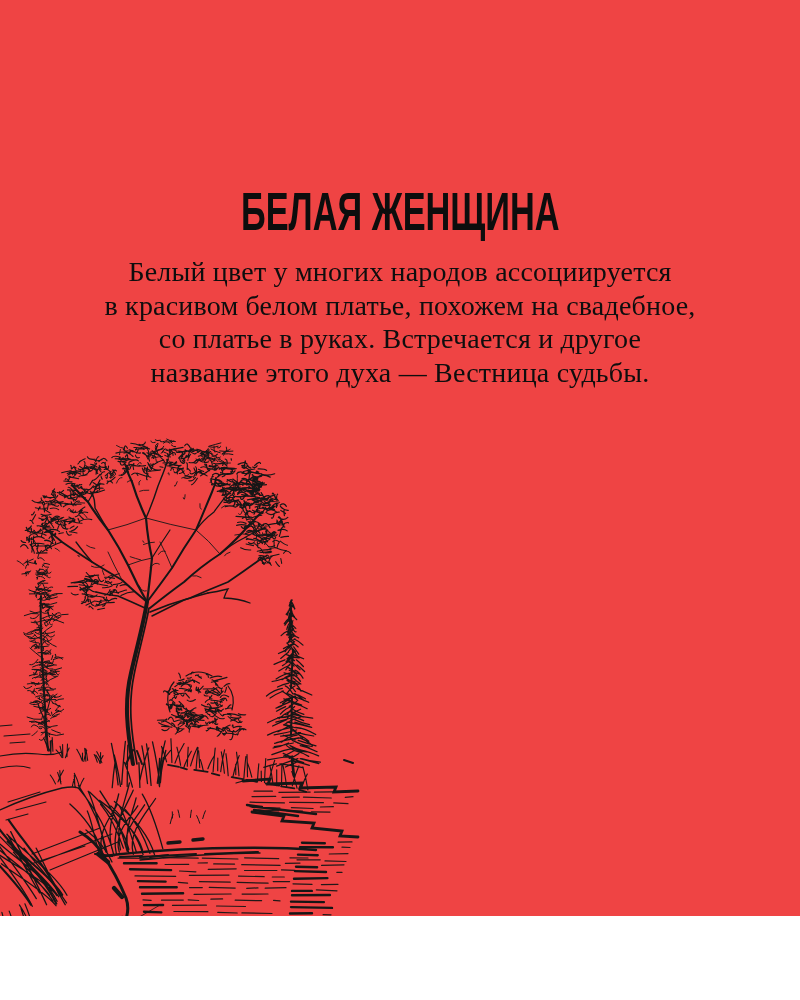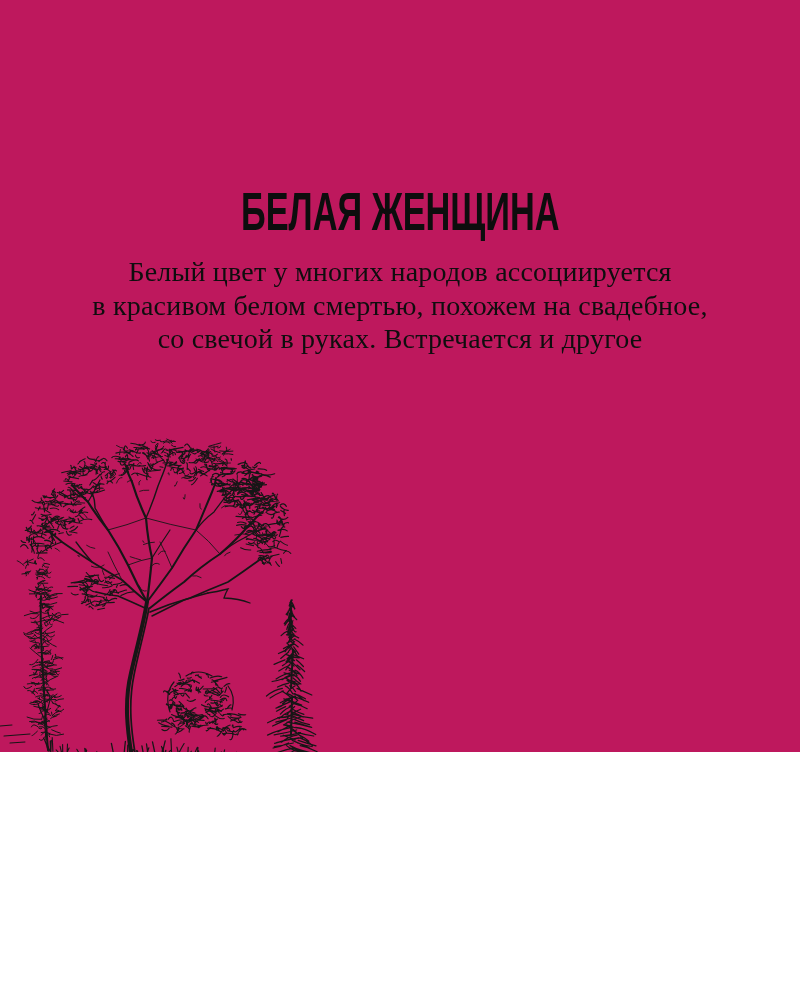--- a/index.html
+++ b/index.html
@@ -1,37 +1,38 @@
 <!DOCTYPE html>
 <html><head>
 <meta charset="utf-8">
 <style>
   html,body{margin:0;padding:0;background:#fff;}
-  .page{position:relative;width:800px;height:752px;background:#be185d;color:#111;overflow:hidden;}
+  .page{position:relative;width:800px;height:916px;background:#ef4444;color:#111;overflow:hidden;}
   .title{position:absolute;top:164px;left:0;width:800px;text-align:center;white-space:nowrap;}
   .title span{display:inline-block;font-family:"Liberation Sans",sans-serif;font-weight:700;
       font-size:52px;line-height:52px;letter-spacing:0px;color:#0d0d0d;
       transform:scaleX(0.66) scaleY(1.04);transform-origin:50% 50%;}
   .para{position:absolute;top:227px;left:0;width:800px;text-align:center;
       font-family:"Liberation Serif",serif;font-size:28px;line-height:33.5px;
       letter-spacing:0.2px;color:#0e0e0e;}
   .para span{display:block;}
   figure.art{position:absolute;left:0;top:430px;margin:0;width:380px;height:570px;}
   svg{display:block;}
 </style>
 </head>
 <body>
 
 <main class="page">
   <h1 class="title"><span>БЕЛАЯ ЖЕНЩИНА</span></h1>
 
   <p class="para">
     <span>Белый цвет у многих народов ассоциируется</span>
-    <span>в красивом белом смертью, похожем на свадебное,</span>
-    <span>со свечой в руках. Встречается и другое</span>
+    <span>в красивом белом платье, похожем на свадебное,</span>
+    <span>со платье в руках. Встречается и другое</span>
+    <span>название этого духа — Вестница судьбы.</span>
   </p>
 
   <figure class="art">
     <svg id="ink" width="380" height="570" viewBox="0 0 380 570">
         <path d="M133,334 C127,300 124,272 131,243 C137,216 143,196 147,172" fill="none" stroke="#161616" stroke-width="4" stroke-linecap="round"></path>
         <path d="M137,334 C131,302 128,274 134,245 C139,220 145,200 149,178" fill="none" stroke="#161616" stroke-width="1.7" stroke-linecap="round"></path>
         <path d="M126,334 L133,320 M142,334 L137,321" fill="none" stroke="#161616" stroke-width="2" stroke-linecap="round"></path>
         <path d="M147,172Q137.1,154.8 128,135Q119.3,117.4 108,100Q96.2,85.1 88,72Q81.0,65.3 72,55" fill="none" stroke="#161616" stroke-width="2.2" stroke-linecap="round"></path>
         <path d="M108,100Q101.0,88.8 95,78Q95.2,70.5 92,62" fill="none" stroke="#161616" stroke-width="1.4" stroke-linecap="round"></path>
         <path d="M88,72Q94.0,61.9 100,50" fill="none" stroke="#161616" stroke-width="1.2" stroke-linecap="round"></path>

